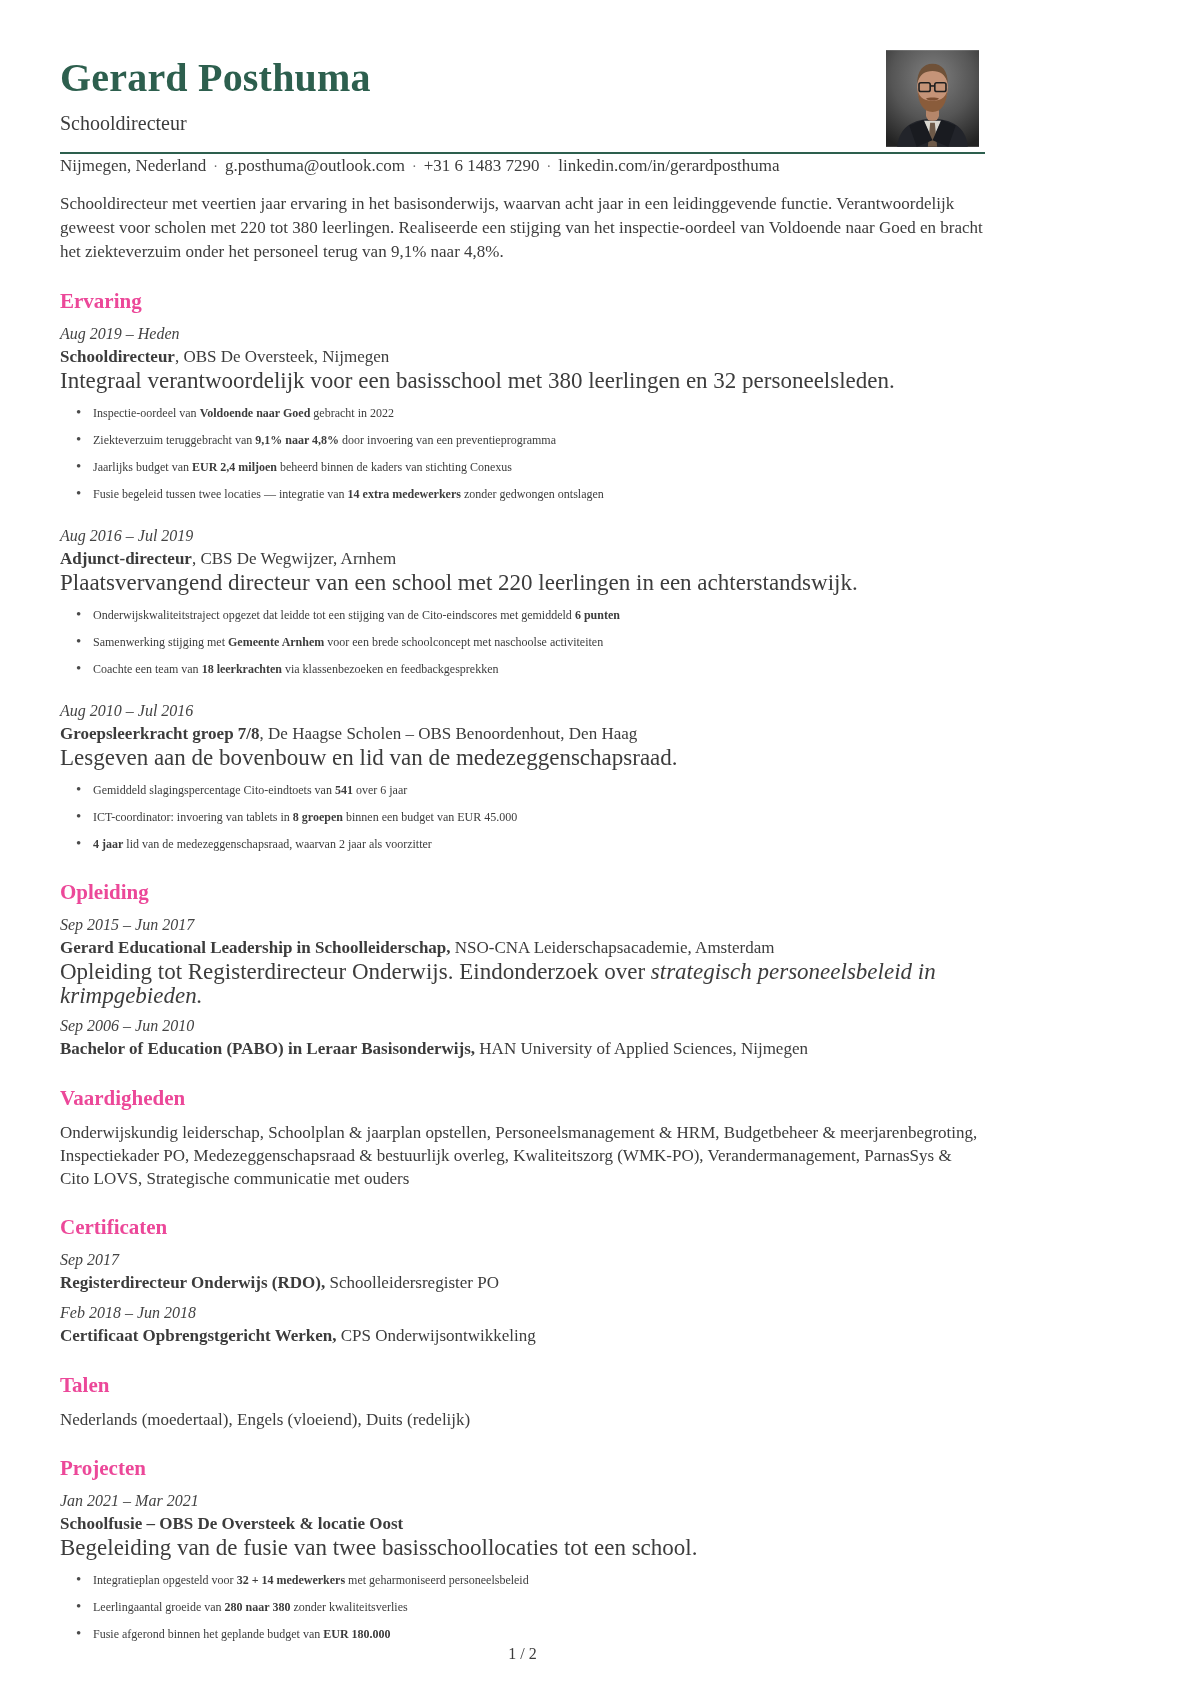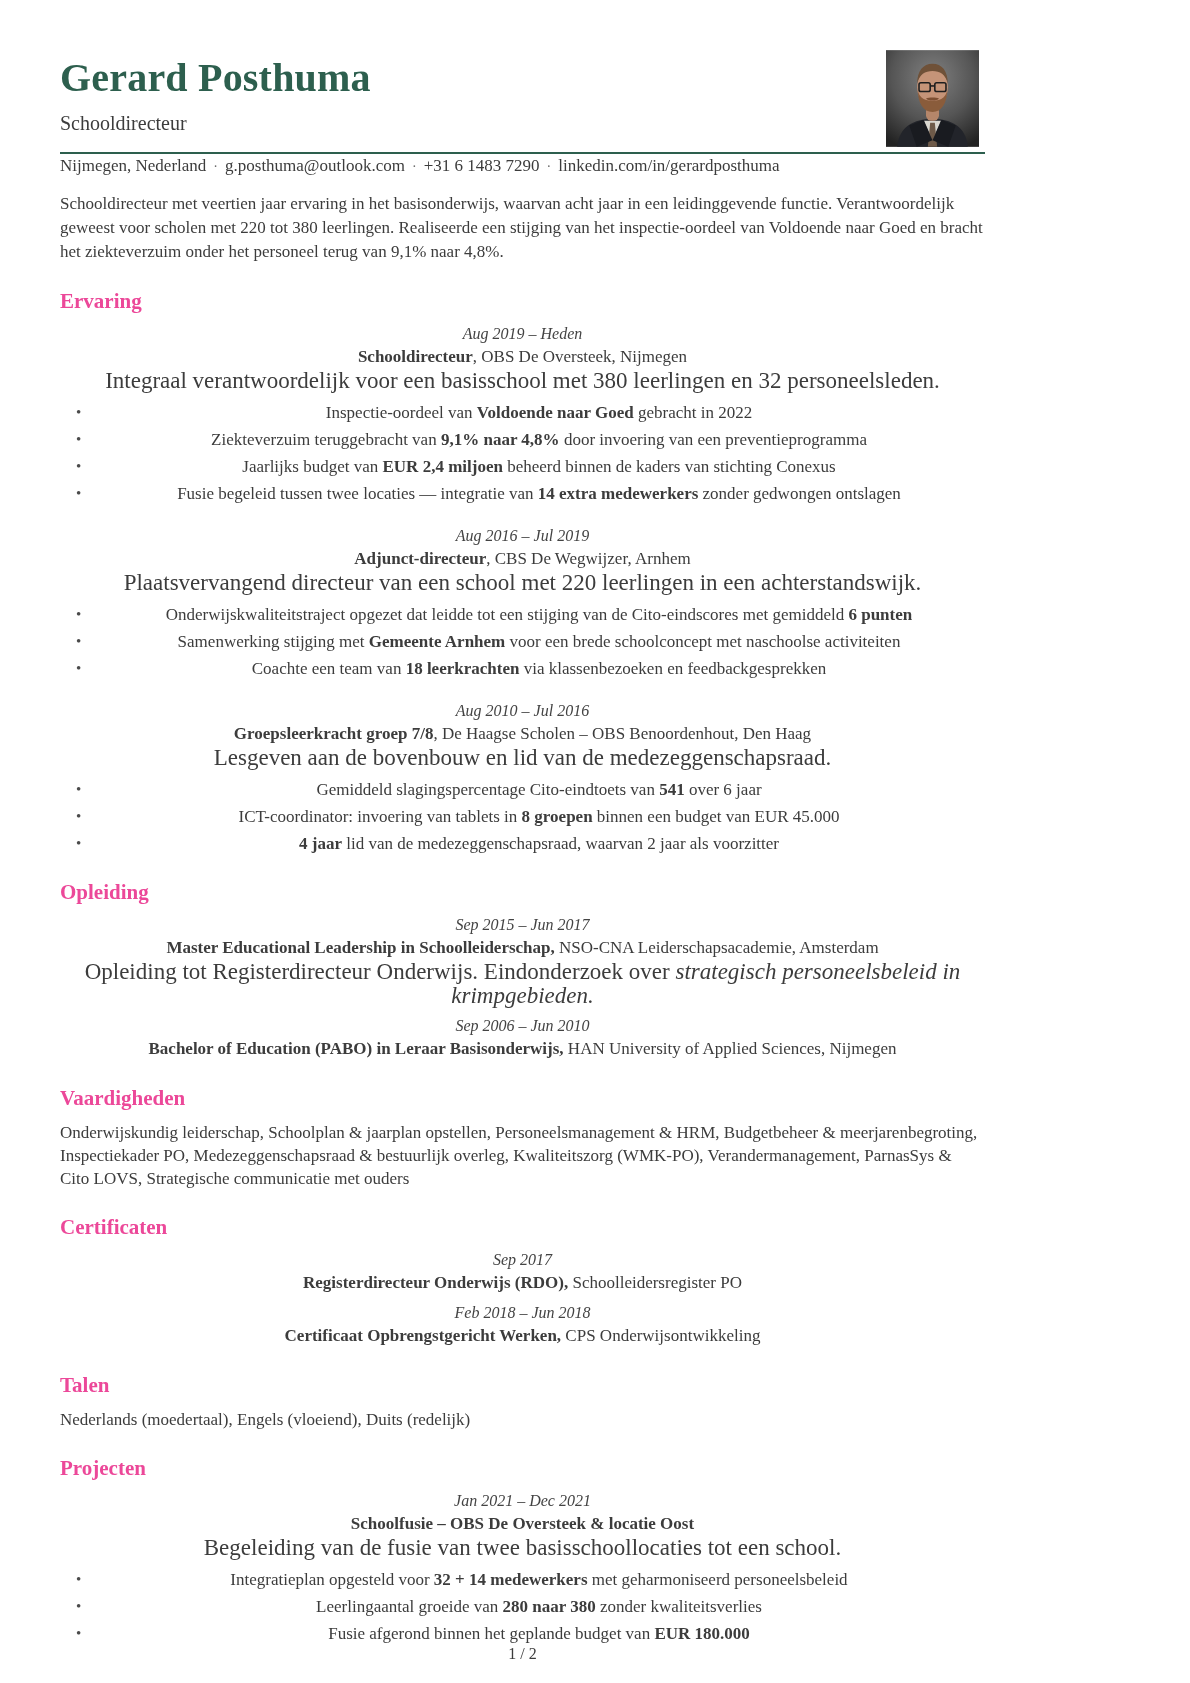--- a/index.html
+++ b/index.html
@@ -46,39 +46,39 @@
   .contact .sep { margin: 0 7px; color: #6b6b6b; font-size: 14px; }
   .summary {
     margin: 14px 0 0 0;
     font-size: 17px; line-height: 24px;
   }
   .section-heading {
     margin: 24px 0 0 0;
     font-size: 21px; line-height: 26px;
     font-weight: 700; color: #ec4899;
   }
-  .entry { margin-top: 20px; text-align: center; }
+  .entry { margin-top: 20px; }
   .entry.first { margin-top: 9px; }
   .entry.tight { margin-top: 7px; }
   .dates {
     font-size: 16px; line-height: 22px;
     font-style: italic; color: #434343;
   }
   .entry-title { font-size: 17px; line-height: 24px; }
   .entry-title .b, .rich .b { font-weight: 700; }
   .entry-desc { margin: 0; font-size: 23px; line-height: 24px; }
   .bullets {
     list-style: none;
     margin: 9px 0 0 0;
     padding: 0 0 0 16px;
   }
   .bullets li {
     position: relative;
     padding-left: 17px;
-    font-size: 17px; line-height: 22px;
+    font-size: 12px; line-height: 22px;
     margin-bottom: 5px;
   }
   .bullets li::before {
     content: "•";
     position: absolute; left: 0; top: -1px;
     font-size: 15px; color: #4a4a4a;
   }
   .body-par {
     margin: 10px 0 0 0;
     font-size: 17px; line-height: 23px;
@@ -180,21 +180,21 @@
         <li class="rich"><span class="b">4 jaar</span><span> lid van de medezeggenschapsraad, waarvan 2 jaar als voorzitter</span></li>
       </ul>
     </article>
   </section>
 
   <section>
     <h2 class="section-heading">Opleiding</h2>
 
     <article class="entry first">
       <div class="dates">Sep 2015 – Jun 2017</div>
-      <div class="entry-title rich"><span class="b">Master Educational Leadership in Schoolleiderschap,</span><span> NSO-CNA Leiderschapsacademie, Amsterdam</span></div>
+      <div class="entry-title rich"><span class="b">Gerard Educational Leadership in Schoolleiderschap,</span><span> NSO-CNA Leiderschapsacademie, Amsterdam</span></div>
       <p class="entry-desc rich"><span>Opleiding tot Registerdirecteur Onderwijs. Eindonderzoek over </span><span style="font-style: italic;">strategisch personeelsbeleid in krimpgebieden.</span></p>
     </article>
 
     <article class="entry tight">
       <div class="dates">Sep 2006 – Jun 2010</div>
       <div class="entry-title rich"><span class="b">Bachelor of Education (PABO) in Leraar Basisonderwijs,</span><span> HAN University of Applied Sciences, Nijmegen</span></div>
     </article>
   </section>
 
   <section>
@@ -218,21 +218,21 @@
 
   <section>
     <h2 class="section-heading">Talen</h2>
     <p class="body-par">Nederlands (moedertaal), Engels (vloeiend), Duits (redelijk)</p>
   </section>
 
   <section>
     <h2 class="section-heading">Projecten</h2>
 
     <article class="entry first">
-      <div class="dates">Jan 2021 – Dec 2021</div>
+      <div class="dates">Jan 2021 – Mar 2021</div>
       <div class="entry-title rich"><span class="b">Schoolfusie – OBS De Oversteek &amp; locatie Oost</span></div>
       <p class="entry-desc">Begeleiding van de fusie van twee basisschoollocaties tot een school.</p>
       <ul class="bullets">
         <li class="rich"><span>Integratieplan opgesteld voor </span><span class="b">32 + 14 medewerkers</span><span> met geharmoniseerd personeelsbeleid</span></li>
         <li class="rich"><span>Leerlingaantal groeide van </span><span class="b">280 naar 380</span><span> zonder kwaliteitsverlies</span></li>
         <li class="rich"><span>Fusie afgerond binnen het geplande budget van </span><span class="b">EUR 180.000</span></li>
       </ul>
     </article>
   </section>
 

